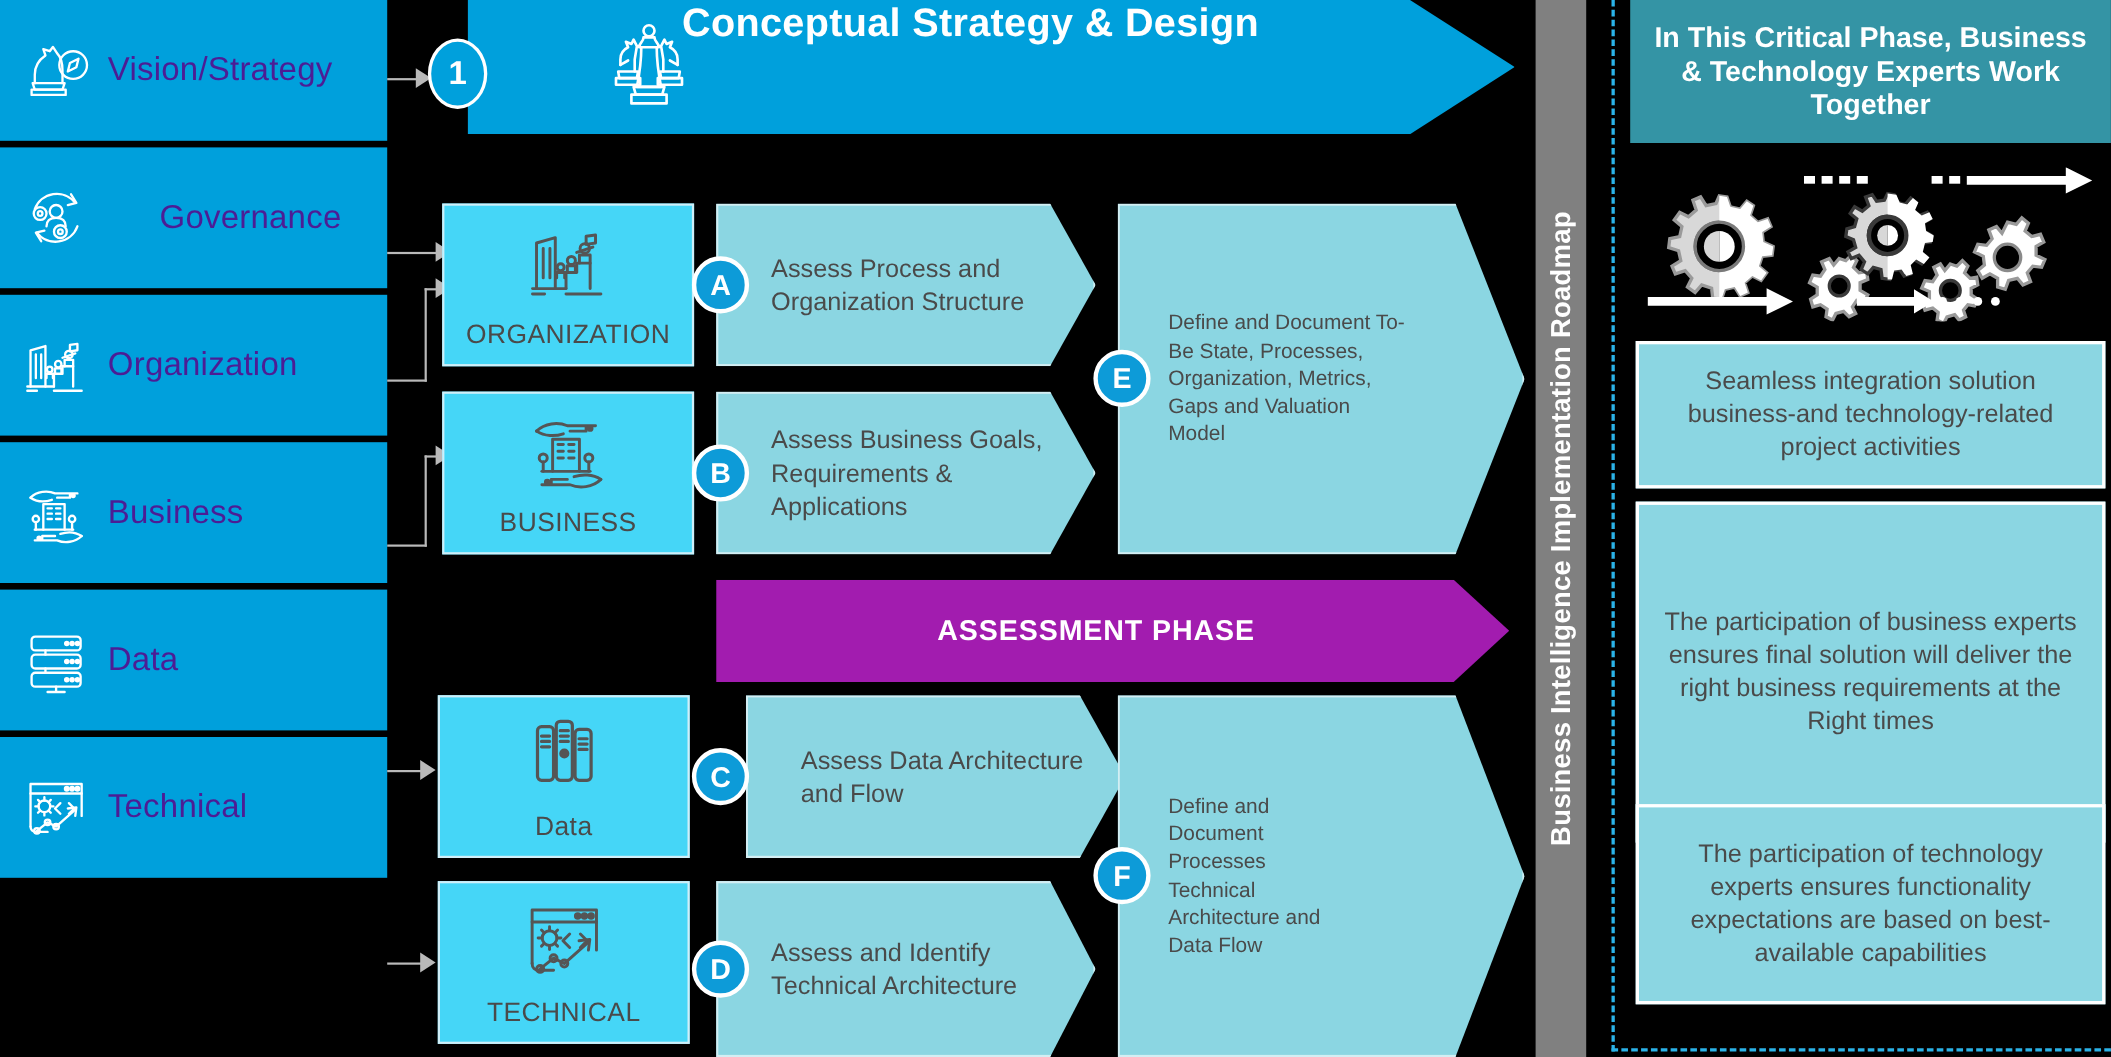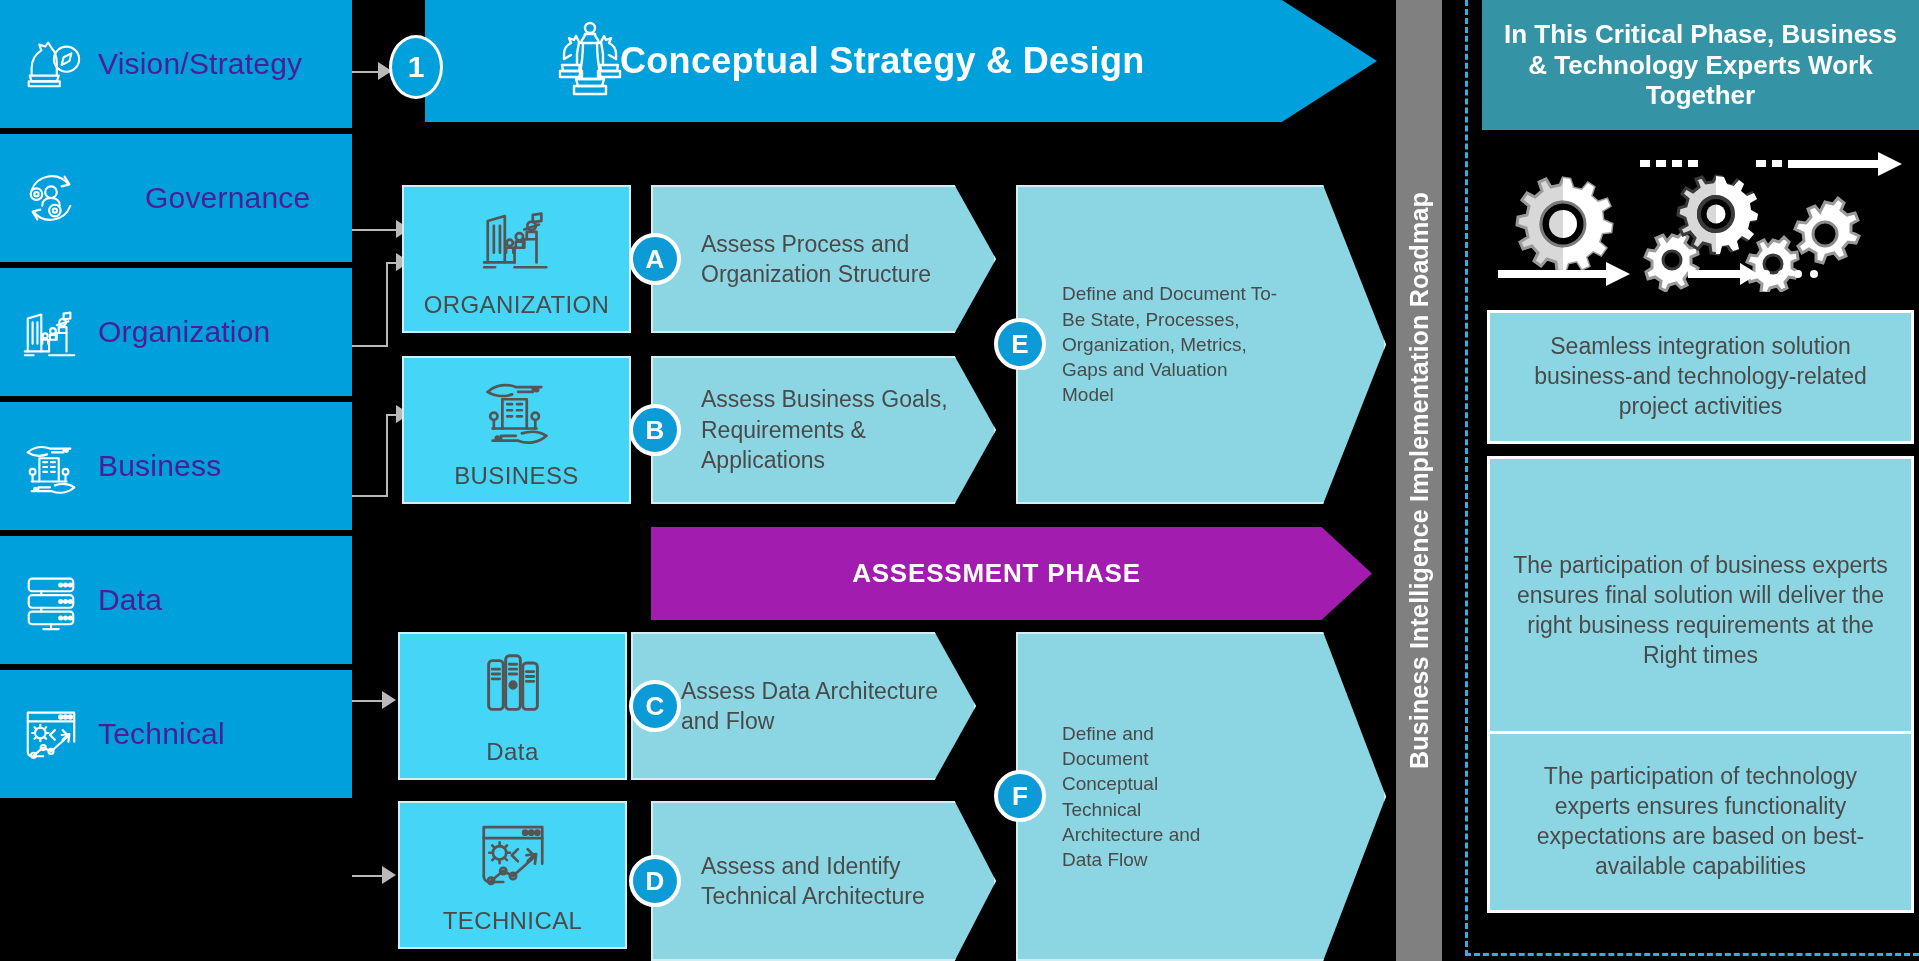--- a/index.html
+++ b/index.html
@@ -36,21 +36,21 @@
     border-top: 9px solid transparent;
     border-bottom: 9px solid transparent;
     border-left: 14px solid #b9b9b9;
   }
 
   
   #phase1-chevron {
     position: absolute; left: 425px; top: 0; width: 952px; height: 122px;
     background: #00A0DC;
     clip-path: polygon(0 0, 90% 0, 100% 50%, 90% 100%, 0 100%);
-    display: flex; align-items: center;
+    display: flex; align-items: flex-start;
   }
   #phase1-title {
     color: #fff; font-size: 36px; font-weight: 700; letter-spacing: .3px;
     margin-left: 195px;
   }
   #phase1-badge {
     position: absolute; left: 389px; top: 35px;
     width: 54px; height: 64px; border-radius: 50%;
     background: #00A0DC; border: 3px solid #fff;
     display: flex; align-items: center; justify-content: center;
@@ -394,37 +394,37 @@
   <div class="assess" style="left:651px;top:185px;width:345px;height:148px;clip-path:polygon(0 0,88% 0,100% 50%,88% 100%,0 100%);">
     <span class="assess-txt">Assess Process and Organization Structure</span>
   </div>
   <div class="badge" style="left:629px;top:233px;">A</div>
 
   <div class="assess" style="left:651px;top:356px;width:345px;height:148px;clip-path:polygon(0 0,88% 0,100% 50%,88% 100%,0 100%);">
     <span class="assess-txt">Assess Business Goals, Requirements &amp; Applications</span>
   </div>
   <div class="badge" style="left:629px;top:404px;">B</div>
 
-  <div class="assess" style="left:631px;top:632px;width:345px;height:148px;clip-path:polygon(0 0,88% 0,100% 50%,88% 100%,0 100%);">
+  <div class="assess" style="left:678px;top:632px;width:345px;height:148px;clip-path:polygon(0 0,88% 0,100% 50%,88% 100%,0 100%);">
     <span class="assess-txt">Assess Data Architecture and Flow</span>
   </div>
   <div class="badge" style="left:629px;top:680px;">C</div>
 
   <div class="assess" style="left:651px;top:801px;width:345px;height:160px;clip-path:polygon(0 0,88% 0,100% 50%,88% 100%,0 100%);">
     <span class="assess-txt">Assess and Identify Technical Architecture</span>
   </div>
   <div class="badge" style="left:629px;top:855px;">D</div>
 
   <div class="define" style="left:1016px;top:185px;width:370px;height:319px;clip-path:polygon(0 0,83% 0,100% 50%,83% 100%,0 100%);">
     <span class="define-txt" style="max-width:260px;">Define and Document To-Be State, Processes, Organization, Metrics, Gaps and Valuation Model</span>
   </div>
   <div class="badge" style="left:994px;top:318px;">E</div>
 
   <div class="define" style="left:1016px;top:632px;width:370px;height:329px;clip-path:polygon(0 0,83% 0,100% 50%,83% 100%,0 100%);">
-    <span class="define-txt" style="max-width:215px;">Define and Document Conceptual Technical Architecture and Data Flow</span>
+    <span class="define-txt" style="max-width:215px;">Define and Document Processes Technical Architecture and Data Flow</span>
   </div>
   <div class="badge" style="left:994px;top:770px;">F</div>
 
   <div id="assess-phase">
     <span>ASSESSMENT PHASE</span>
   </div>
 
   <div id="vbar">
     <span>Business Intelligence Implementation Roadmap</span>
   </div>

